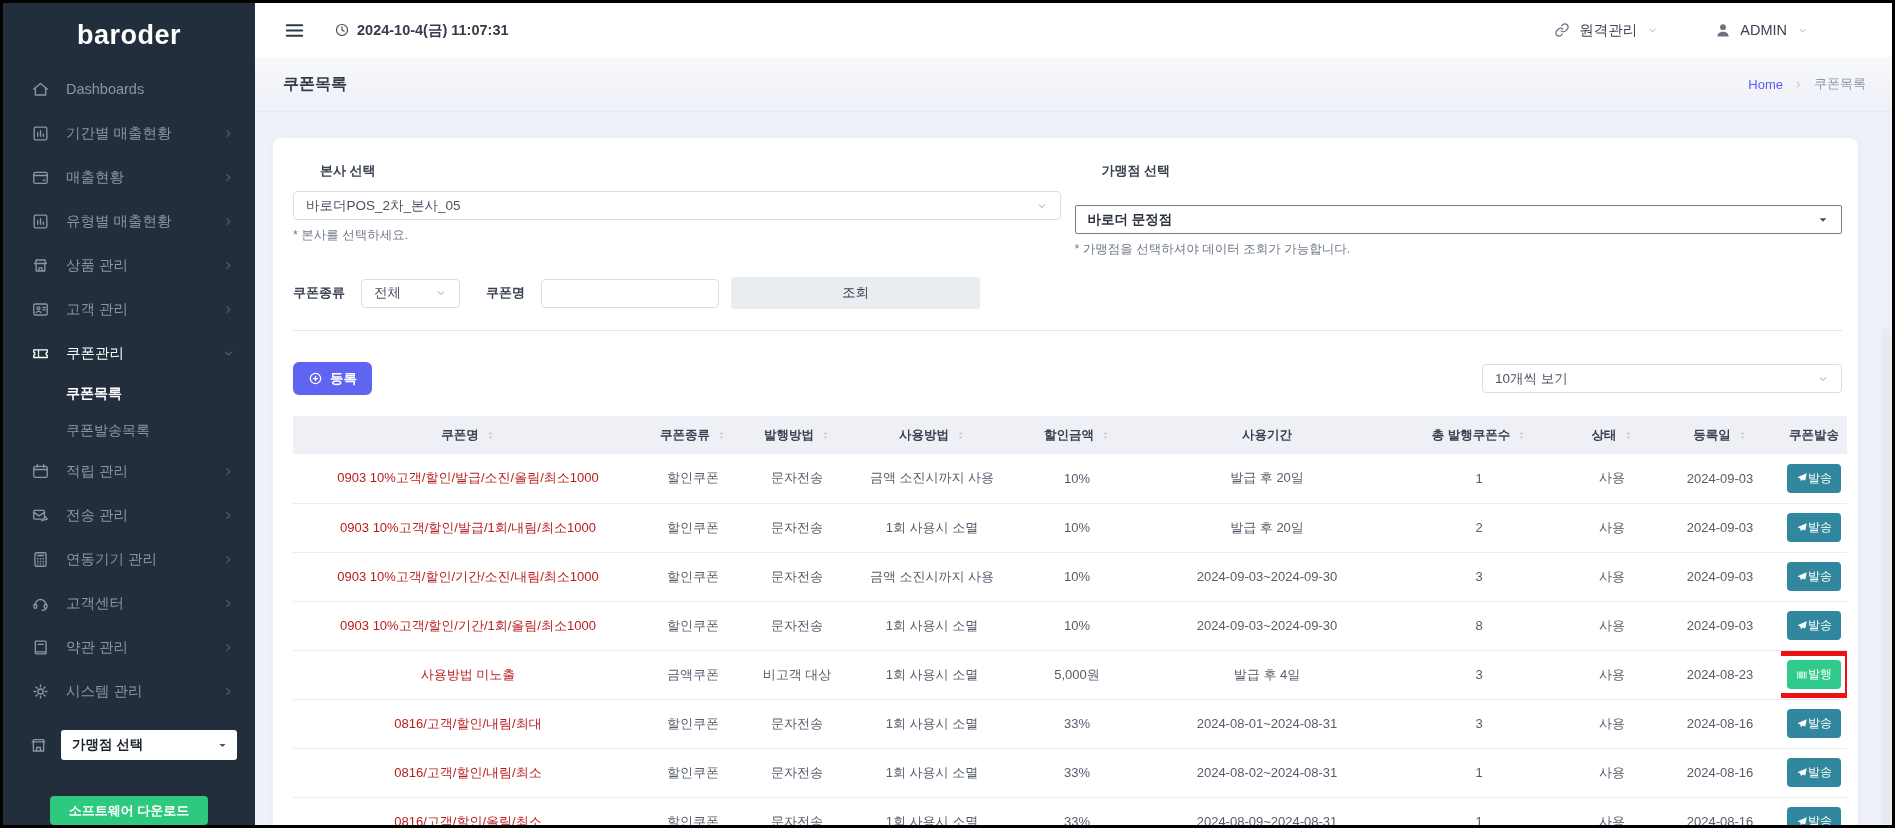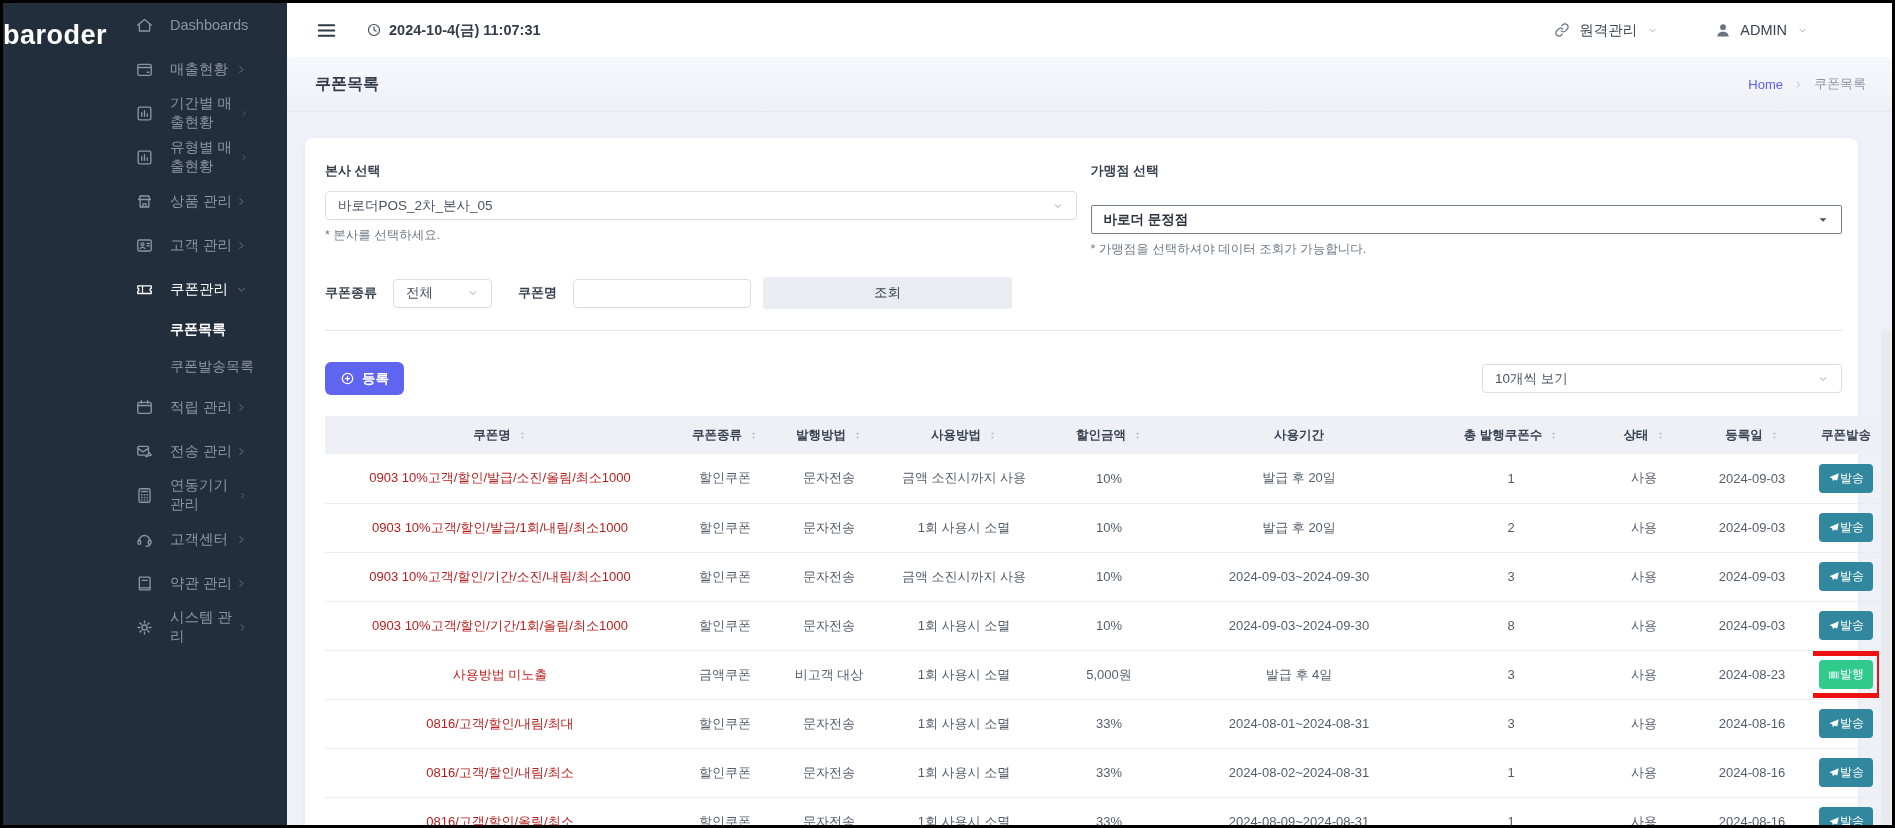--- a/index.html
+++ b/index.html
@@ -1,21 +1,21 @@
 <!DOCTYPE html>
 <html><head>
 <meta charset="utf-8">
 <style>
   * { margin:0; padding:0; box-sizing:border-box; }
   body { background:#555; font-family:"Liberation Sans","DejaVu Sans",sans-serif; }
   .frame { width:1895px; height:828px; border:3px solid #000; background:#fff;
            display:flex; overflow:hidden; position:relative; }
 
   
-  .sidebar { width:284px; flex-shrink:0; background:#232e3c; color:#8b95a5; display:flex; flex-direction:row; }
+  .sidebar { width:252px; flex-shrink:0; background:#232e3c; color:#8b95a5; display:flex; flex-direction:column; }
   .logo { height:64px; display:flex; align-items:center; justify-content:center;
           color:#fff; font-size:27px; font-weight:bold; letter-spacing:.5px; }
   .nav { flex:1; }
   .nav-item { height:44px; display:flex; align-items:center; padding:0 20px 0 28px;
               font-size:14.5px; color:#8b95a5; cursor:pointer; }
   .nav-item.active { color:#fff; }
   .nicon { width:19px; height:19px; margin-right:16px; flex-shrink:0; display:inline-flex; }
   .nicon svg { width:100%; height:100%; }
   .nav-chev { margin-left:auto; width:13px; height:13px; color:#76808f; display:inline-flex; }
   .nav-chev svg { width:100%; height:100%; }
@@ -57,21 +57,21 @@
   .bc-sep { color:#9aa2b0; width:11px; height:11px; display:inline-flex; }
   .bc-sep svg { width:100%; height:100%; }
   .bc-cur { color:#8b93a2; }
 
   .content { flex:1; background:#eff1f9; padding:26px 34px 0 18px; overflow:hidden; }
   .card { background:#fff; border-radius:8px 8px 0 0; height:110%; padding:24px 16px 0 20px;
           box-shadow:0 1px 5px rgba(30,40,70,.05); }
 
   
   .filter-grid { display:grid; grid-template-columns:1fr 1fr; column-gap:14px; }
-  .f-label { font-size:13px; font-weight:bold; color:#39414e; margin-bottom:11px; }
+  .f-label { font-size:13px; font-weight:bold; color:#39414e; margin-bottom:11px;margin-left:27px; }
   .selectbox { height:29px; border:1px solid #d9dee6; border-radius:4px; background:#fff;
                display:flex; align-items:center; justify-content:space-between;
                padding:0 12px; font-size:13.5px; color:#4a5262; cursor:pointer; }
   .caret { width:12px; height:12px; color:#8a94a4; display:inline-flex; }
   .caret svg { width:100%; height:100%; }
   .selectbox.native { border:1px solid #767e8a; border-radius:2px; color:#2c333e; font-weight:bold;margin-top:25px; }
   .native .caret { color:#4a4f57; }
   .helper { font-size:12.5px; color:#6f7987; margin-top:7px; }
 
   .filter-row2 { display:flex; align-items:center; margin-top:19px; }
@@ -128,39 +128,39 @@
           <span class="nicon">
             <svg viewBox="0 0 24 24" fill="none" stroke="currentColor" stroke-width="1.7" stroke-linecap="round" stroke-linejoin="round">
               <path d="M3.5 11.5L12 4.5l8.5 7M5.5 10.2V19h13v-8.8"></path>
             </svg>
           </span>
           <span>Dashboards</span>
         </div>
         <div class="nav-item">
           <span class="nicon">
             <svg viewBox="0 0 24 24" fill="none" stroke="currentColor" stroke-width="1.7" stroke-linecap="round" stroke-linejoin="round">
+              <rect x="4" y="4" width="16" height="16" rx="2"></rect>
+              <path d="M8.5 15.5V11M12 15.5v-7M15.5 15.5v-3"></path>
+            </svg>
+          </span>
+          <span>기간별 매출현황</span>
+          <span class="nav-chev">
+            <svg viewBox="0 0 24 24" fill="none" stroke="currentColor" stroke-width="1.7" stroke-linecap="round" stroke-linejoin="round">
+              <path d="M9 6.5l5.5 5.5L9 17.5"></path>
+            </svg>
+          </span>
+        </div>
+        <div class="nav-item">
+          <span class="nicon">
+            <svg viewBox="0 0 24 24" fill="none" stroke="currentColor" stroke-width="1.7" stroke-linecap="round" stroke-linejoin="round">
               <rect x="3.5" y="5.5" width="17" height="14" rx="2"></rect>
               <path d="M3.5 9.5h17M15.5 15.5h2"></path>
             </svg>
           </span>
           <span>매출현황</span>
-          <span class="nav-chev">
-            <svg viewBox="0 0 24 24" fill="none" stroke="currentColor" stroke-width="1.7" stroke-linecap="round" stroke-linejoin="round">
-              <path d="M9 6.5l5.5 5.5L9 17.5"></path>
-            </svg>
-          </span>
-        </div>
-        <div class="nav-item">
-          <span class="nicon">
-            <svg viewBox="0 0 24 24" fill="none" stroke="currentColor" stroke-width="1.7" stroke-linecap="round" stroke-linejoin="round">
-              <rect x="4" y="4" width="16" height="16" rx="2"></rect>
-              <path d="M8.5 15.5V11M12 15.5v-7M15.5 15.5v-3"></path>
-            </svg>
-          </span>
-          <span>기간별 매출현황</span>
           <span class="nav-chev">
             <svg viewBox="0 0 24 24" fill="none" stroke="currentColor" stroke-width="1.7" stroke-linecap="round" stroke-linejoin="round">
               <path d="M9 6.5l5.5 5.5L9 17.5"></path>
             </svg>
           </span>
         </div>
         <div class="nav-item">
           <span class="nicon">
             <svg viewBox="0 0 24 24" fill="none" stroke="currentColor" stroke-width="1.7" stroke-linecap="round" stroke-linejoin="round">
               <rect x="4" y="4" width="16" height="16" rx="2"></rect>

